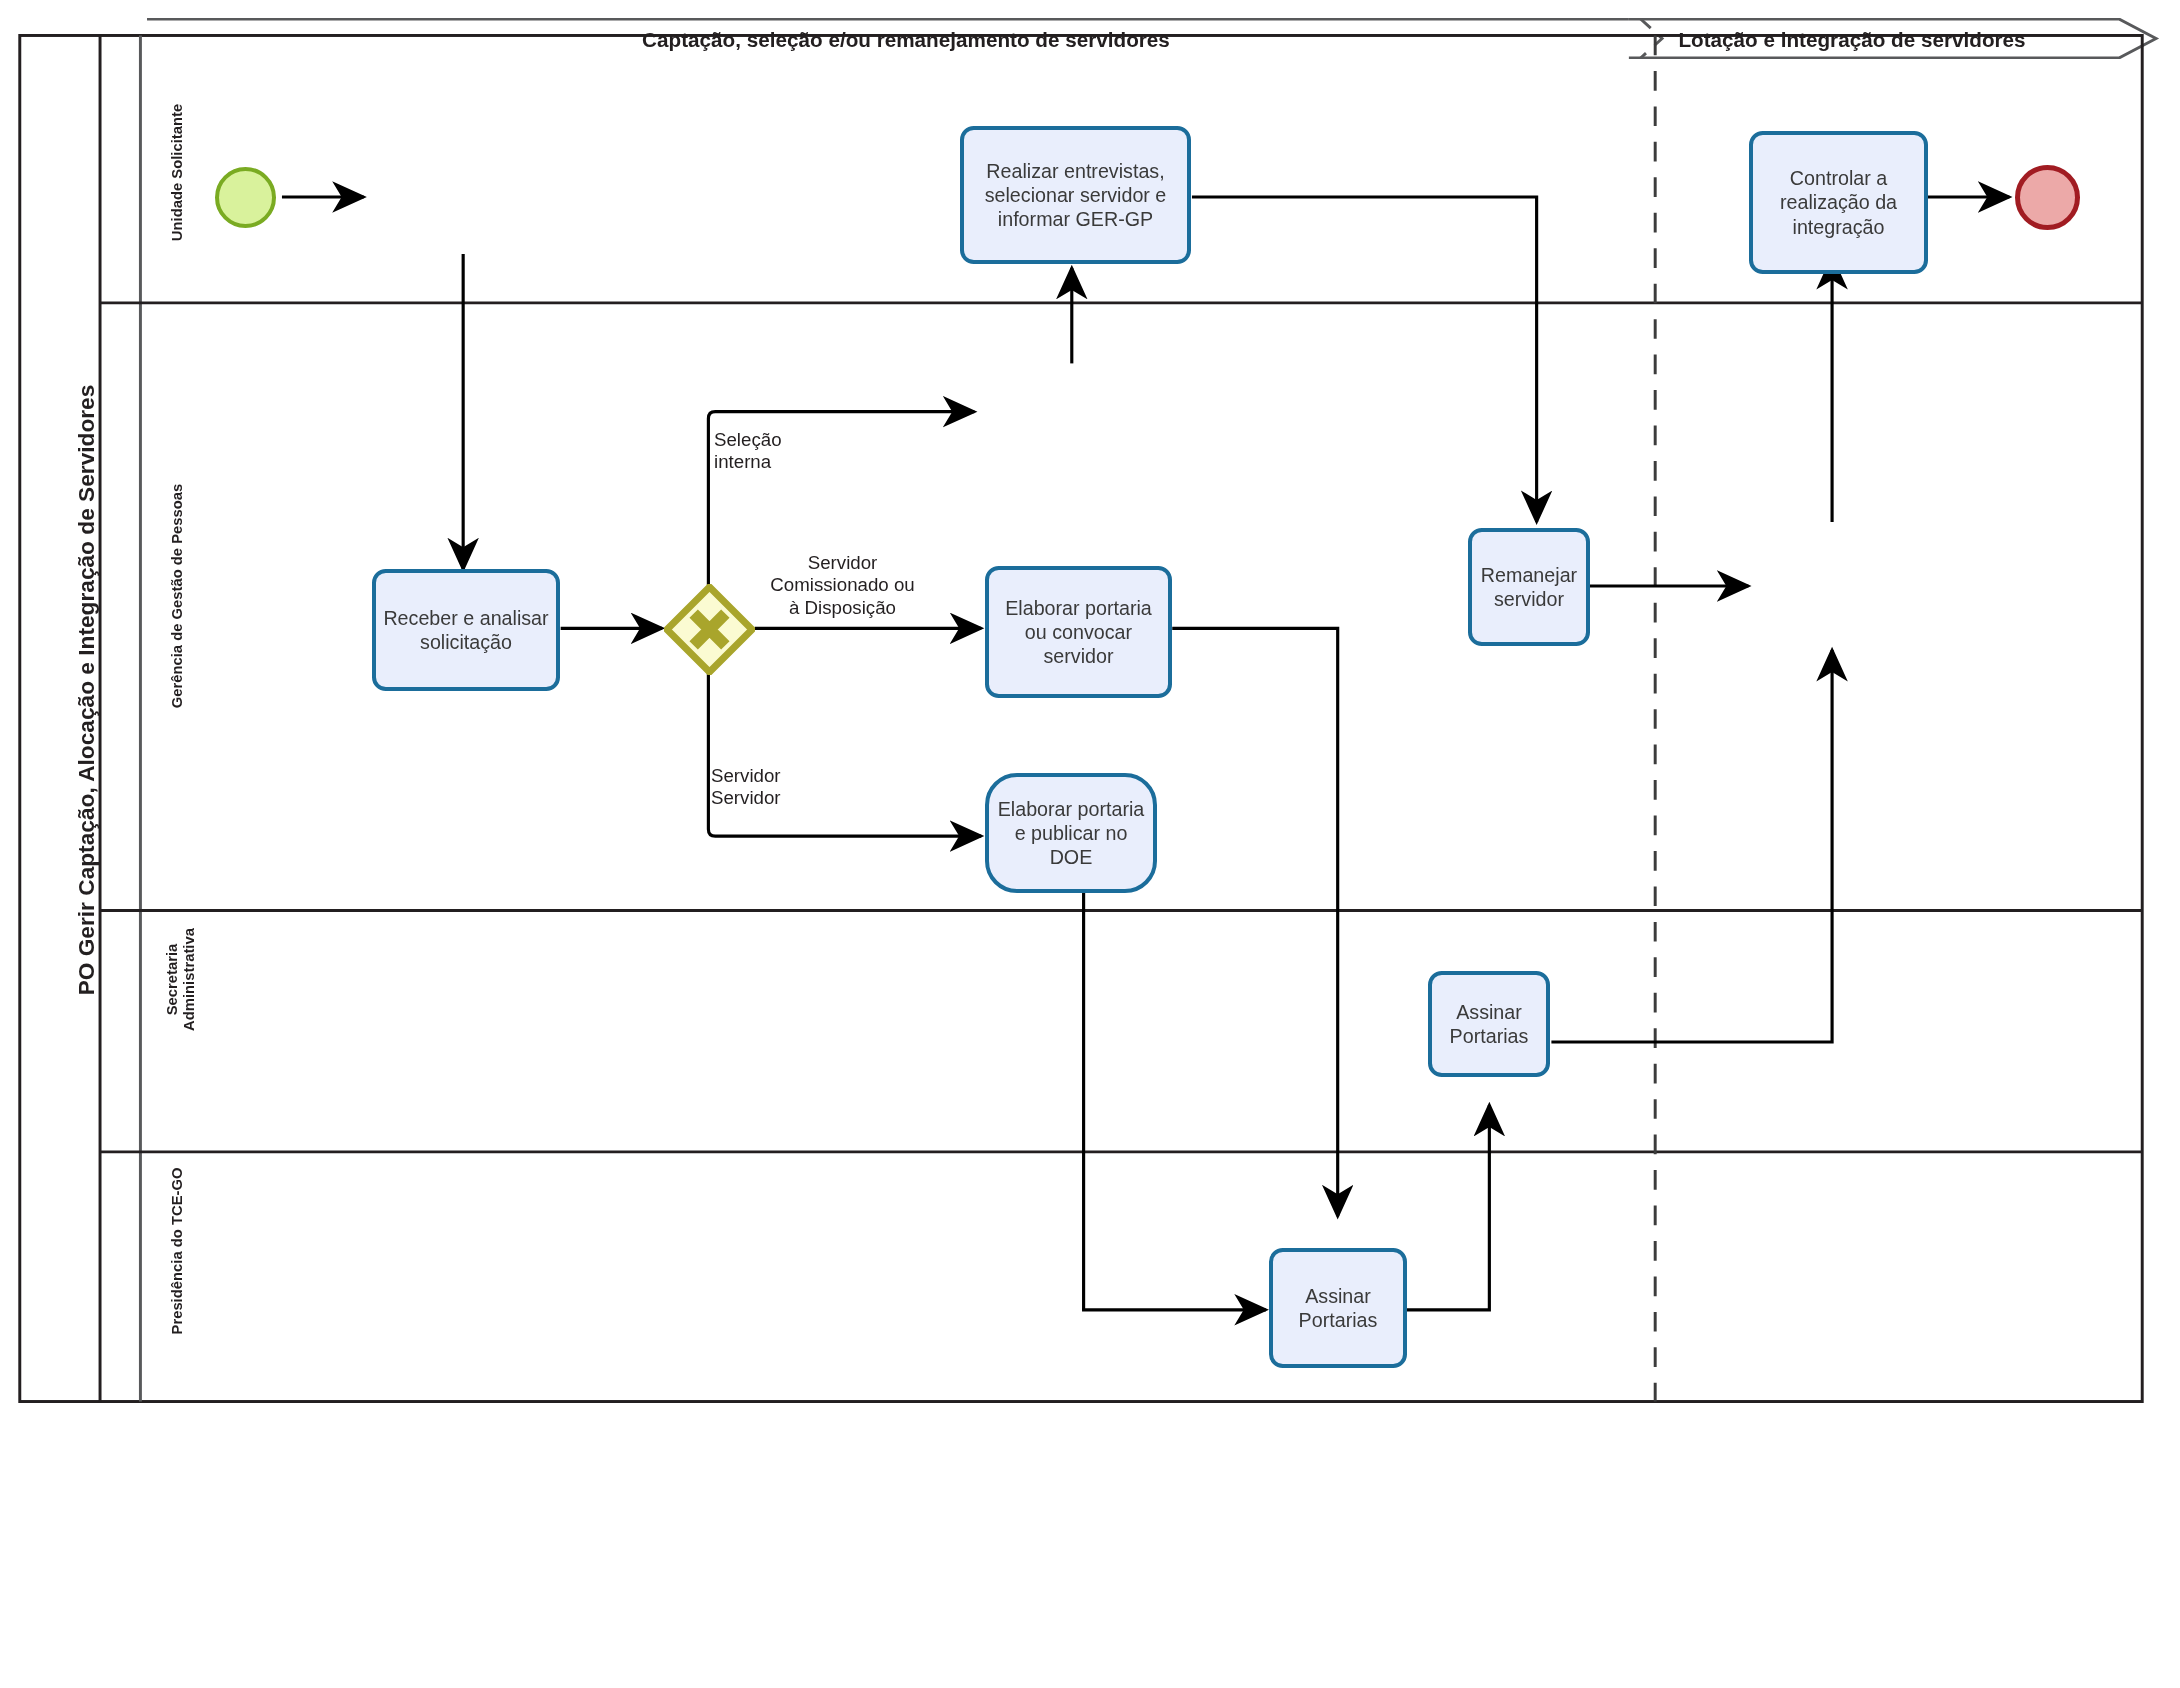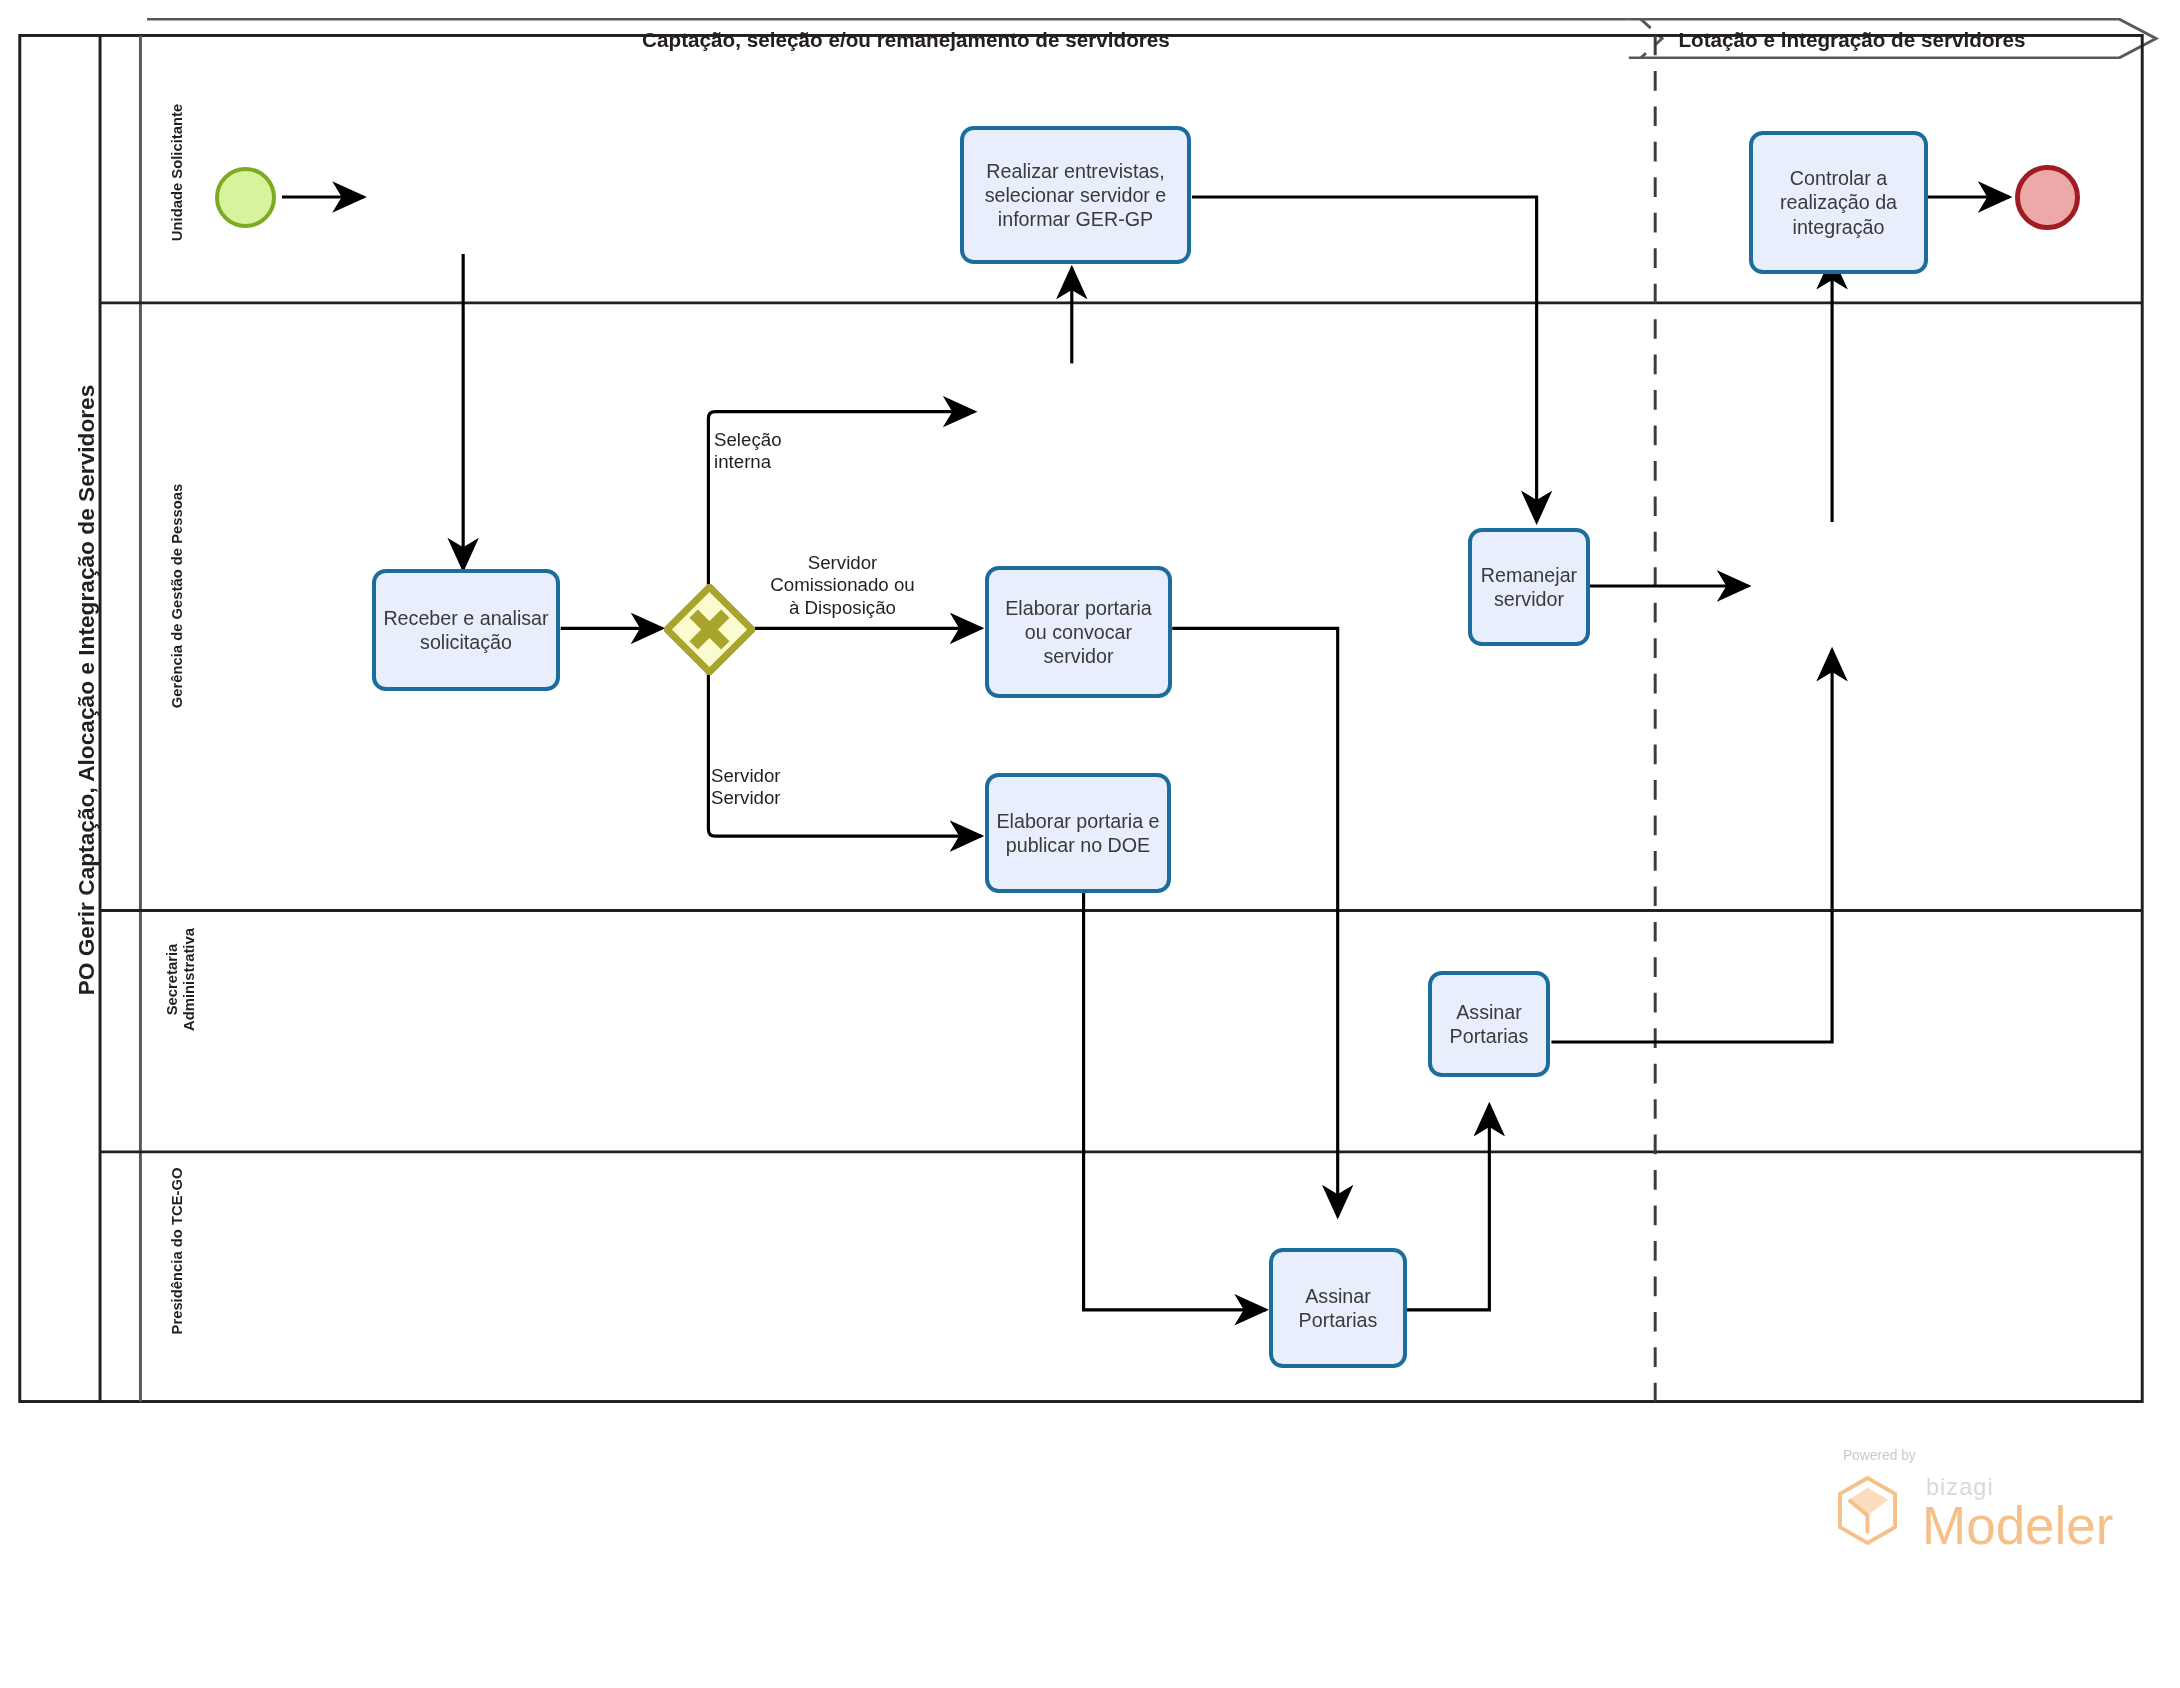--- a/index.html
+++ b/index.html
@@ -196,21 +196,21 @@
 
   <div class="task" style="left:960px;top:126px;width:231px;height:138px;">Realizar entrevistas, selecionar servidor e informar GER-GP</div>
 
   <div class="task" style="left:1749px;top:131px;width:179px;height:143px;">Controlar a realização da integração</div>
 
   <div class="task" style="left:372px;top:569px;width:188px;height:122px;">Receber e analisar solicitação</div>
 
 
   <div class="task" style="left:985px;top:566px;width:187px;height:132px;">Elaborar portaria ou convocar servidor</div>
 
-  <div class="task" style="left:985px;top:773px;width:186px;height:120px;">Elaborar portaria e publicar no DOE</div>
+  <div class="task" style="left:985px;top:773px;width:172px;height:120px;border-radius:32px;">Elaborar portaria e publicar no DOE</div>
 
   <div class="task" style="left:1468px;top:528px;width:122px;height:118px;">Remanejar servidor</div>
 
 
   <div class="task" style="left:1428px;top:971px;width:122px;height:106px;">Assinar Portarias</div>
 
   <div class="task" style="left:1269px;top:1248px;width:138px;height:120px;">Assinar Portarias</div>
 
   <div class="flow-label" style="left:714px;top:429px;width:167px;text-align:left;">
     <div>Seleção</div>
@@ -221,27 +221,15 @@
     <div>Servidor</div>
     <div>Comissionado ou</div>
     <div>à Disposição</div>
   </div>
 
   <div class="flow-label" style="left:711px;top:765px;width:177px;text-align:left;">
     <div>Servidor</div>
     <div>Servidor</div>
   </div>
 
-  <div class="logo" style="left:1837px;top:1448px;width:296px;height:128px;">
-    <div class="powered" style="left:5.9px;top:0px;">Powered by</div>
-
-    <svg style="position:absolute;left:0px;top:27.6px;width:61px;height:69px;" viewBox="0 0 62 70">
-      <polygon points="31,2 59,18 59,52 31,68 3,52 3,18" fill="none" stroke="#f6c08a" stroke-width="4"></polygon>
-      <polygon points="31,12 52,24 31,40 12,24" fill="#fbdcbd"></polygon>
-      <path d="M12,24 L31,40 L31,58" fill="none" stroke="#f6c08a" stroke-width="4"></path>
-    </svg>
-
-    <div class="bizagi" style="left:89px;top:25.6px;">bizagi</div>
-    <div class="modeler" style="left:85px;top:47px;">Modeler</div>
-  </div>
 
 </div>
 
 
 </body></html>

